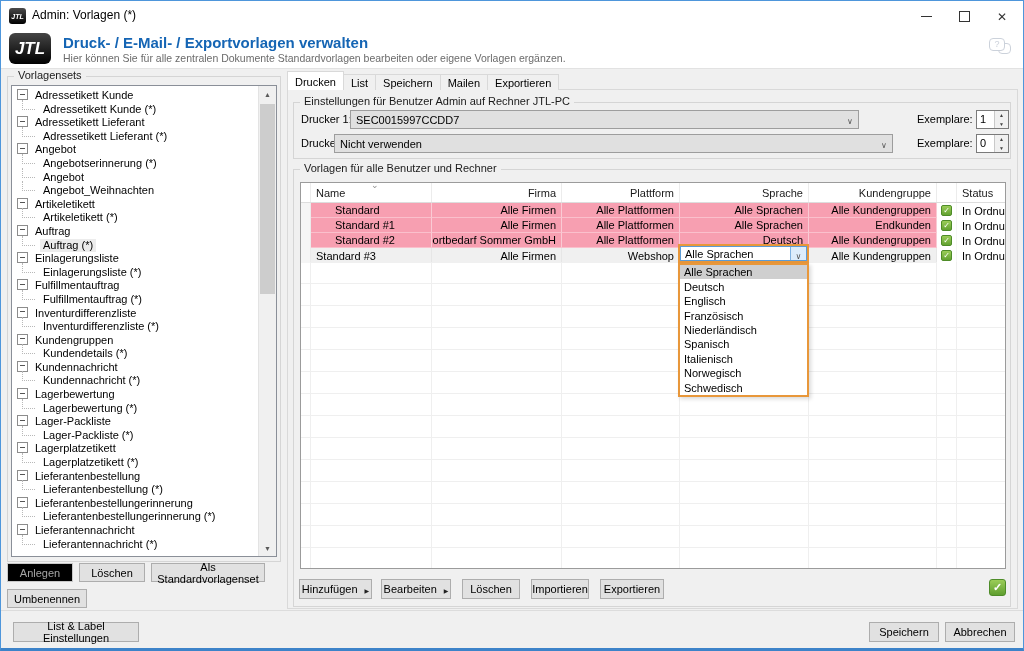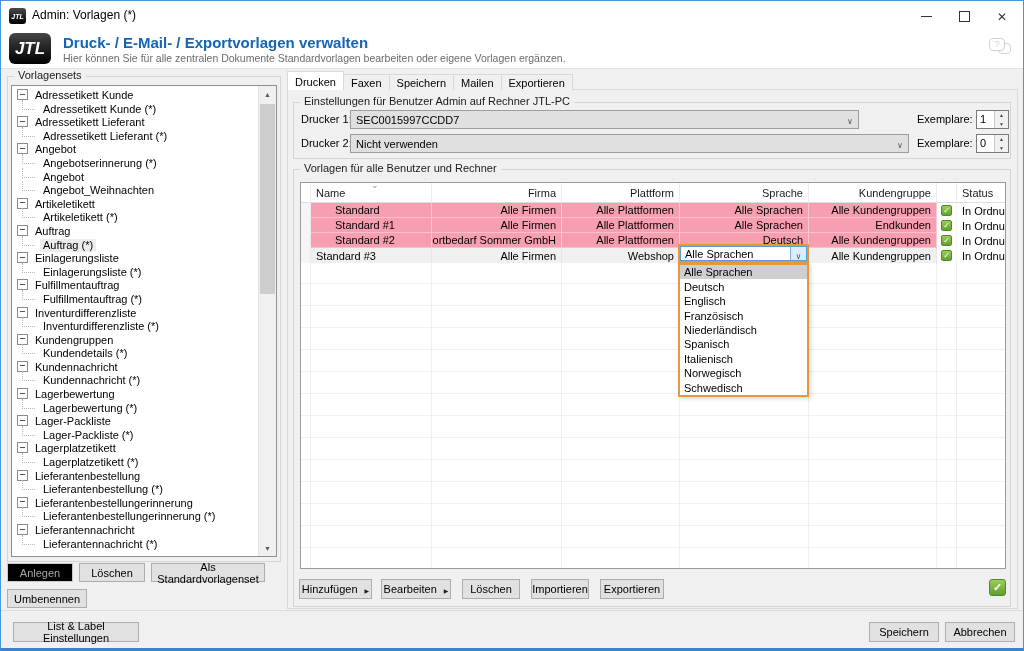--- a/index.html
+++ b/index.html
@@ -283,21 +283,21 @@
     </div>
   </div>
 
   <button class="btn disabled" style="left:6px;top:562px;width:66px;height:19px;">Anlegen</button>
   <button class="btn" style="left:78px;top:562px;width:66px;height:19px;">Löschen</button>
   <button class="btn" style="left:150px;top:562px;width:114px;height:19px;">Als Standardvorlagenset</button>
   <button class="btn" style="left:6px;top:588px;width:80px;height:19px;">Umbenennen</button>
 
   <div class="tab-strip">
       <div class="tab active">Drucken</div>
-      <div class="tab">Faxen</div>
+      <div class="tab">List</div>
       <div class="tab">Speichern</div>
       <div class="tab">Mailen</div>
       <div class="tab">Exportieren</div>
     </div>
   <div class="tab-panel"></div>
 
   <div class="groupbox" style="left:292px;top:101px;width:718px;height:57px;">
     <span class="gb-caption">Einstellungen für Benutzer Admin auf Rechner JTL-PC</span>
   </div>
   <div class="lbl" style="left:300px;top:112px;">Drucker 1:</div>
@@ -307,21 +307,21 @@
   </div>
   <div class="lbl" style="left:916px;top:112px;">Exemplare:</div>
   <div class="spinner" style="left:975px;top:109px;">
     <span class="spin-val">1</span>
     <span class="spin-btns">
         <span class="spin-up"></span>
         <span class="spin-dn"></span>
       </span>
   </div>
   <div class="lbl" style="left:300px;top:136px;">Drucker 2:</div>
-  <div class="combo" style="left:349px;top:133px;width:559px;">
+  <div class="combo" style="left:333px;top:133px;width:559px;">
     <span class="cval">Nicht verwenden</span>
     <span class="chev"></span>
   </div>
   <div class="lbl" style="left:916px;top:136px;">Exemplare:</div>
   <div class="spinner" style="left:975px;top:133px;">
     <span class="spin-val">0</span>
     <span class="spin-btns">
         <span class="spin-up"></span>
         <span class="spin-dn"></span>
       </span>

